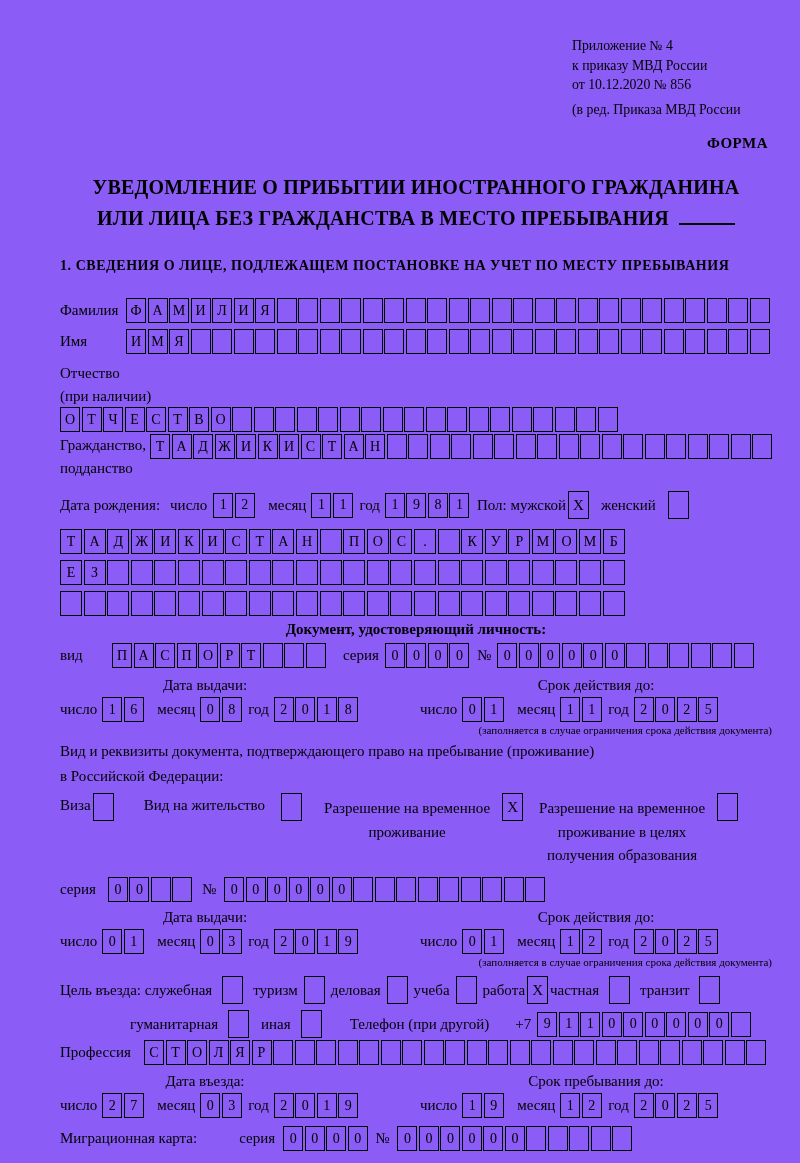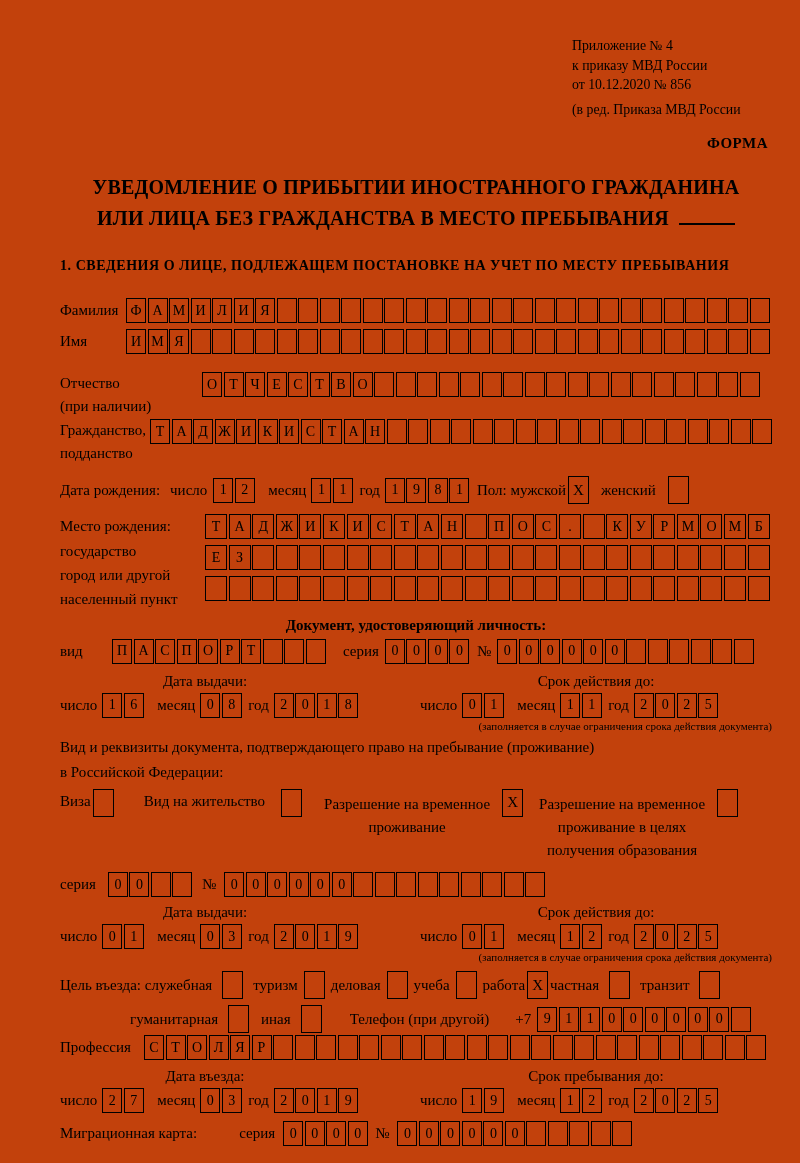--- a/index.html
+++ b/index.html
@@ -1,19 +1,19 @@
 <!DOCTYPE html>
 <html><head>
 <meta charset="utf-8">
 <style>
   html,body{margin:0;padding:0;background:#fff;}
   .page{
     width:800px;height:1163px;box-sizing:border-box;
     padding:36px 28px 0 60px;
-    background:#c2410c;color:#000;
+    background:#8b5cf6;color:#000;
     font-family:"Liberation Serif", "DejaVu Serif", serif;
     font-size:15px;overflow:hidden;position:relative;
   }
   
   .corner{width:200px;margin-left:auto;font-size:13.8px;line-height:1.42;}
   .corner .gap{height:5px;}
   .forma{text-align:right;font-weight:bold;font-size:15px;margin-top:16px;padding-right:4px;letter-spacing:.5px;}
   
   .title{margin-top:20px;text-align:center;font-weight:bold;font-size:20px;line-height:1.55;letter-spacing:.2px;}
   .blank-line{display:inline-block;width:56px;border-bottom:2px solid #000;height:14px;margin-left:10px;}
@@ -132,21 +132,21 @@
         <span class="cell"></span>
         <span class="cell"></span>
         <span class="cell"></span>
         <span class="cell"></span>
         <span class="cell"></span>
         <span class="cell"></span>
         <span class="cell"></span>
       </span>
   </div>
 
-  <div class="frow top" style="margin-top:18px;">
+  <div class="frow top" style="margin-top:8px;flex-direction:column;">
     <span class="flabel lh2" style="width:142px;">
       <span>Отчество</span><br>
       <span>(при наличии)</span>
     </span>
     <span class="cells">
         <span class="cell">О</span>
         <span class="cell">Т</span>
         <span class="cell">Ч</span>
         <span class="cell">Е</span>
         <span class="cell">С</span>
@@ -231,26 +231,20 @@
         <span class="cell">8</span>
         <span class="cell">1</span>
       </span>
     <span class="flabel ml6">Пол: мужской</span>
     <span class="chk ml2">X</span>
     <span class="flabel ml12">женский</span>
     <span class="chk ml12"></span>
   </div>
 
   <div class="frow top" style="margin-top:10px;">
-    <span class="flabel" style="width:145px;line-height:1.62;">
-      <span>Место рождения:</span><br>
-      <span>государство</span><br>
-      <span>город или другой</span><br>
-      <span>населенный пункт</span>
-    </span>
     <span>
       <span class="cells w22" style="margin-bottom:6px;">
           <span class="cell">Т</span>
           <span class="cell">А</span>
           <span class="cell">Д</span>
           <span class="cell">Ж</span>
           <span class="cell">И</span>
           <span class="cell">К</span>
           <span class="cell">И</span>
           <span class="cell">С</span>

